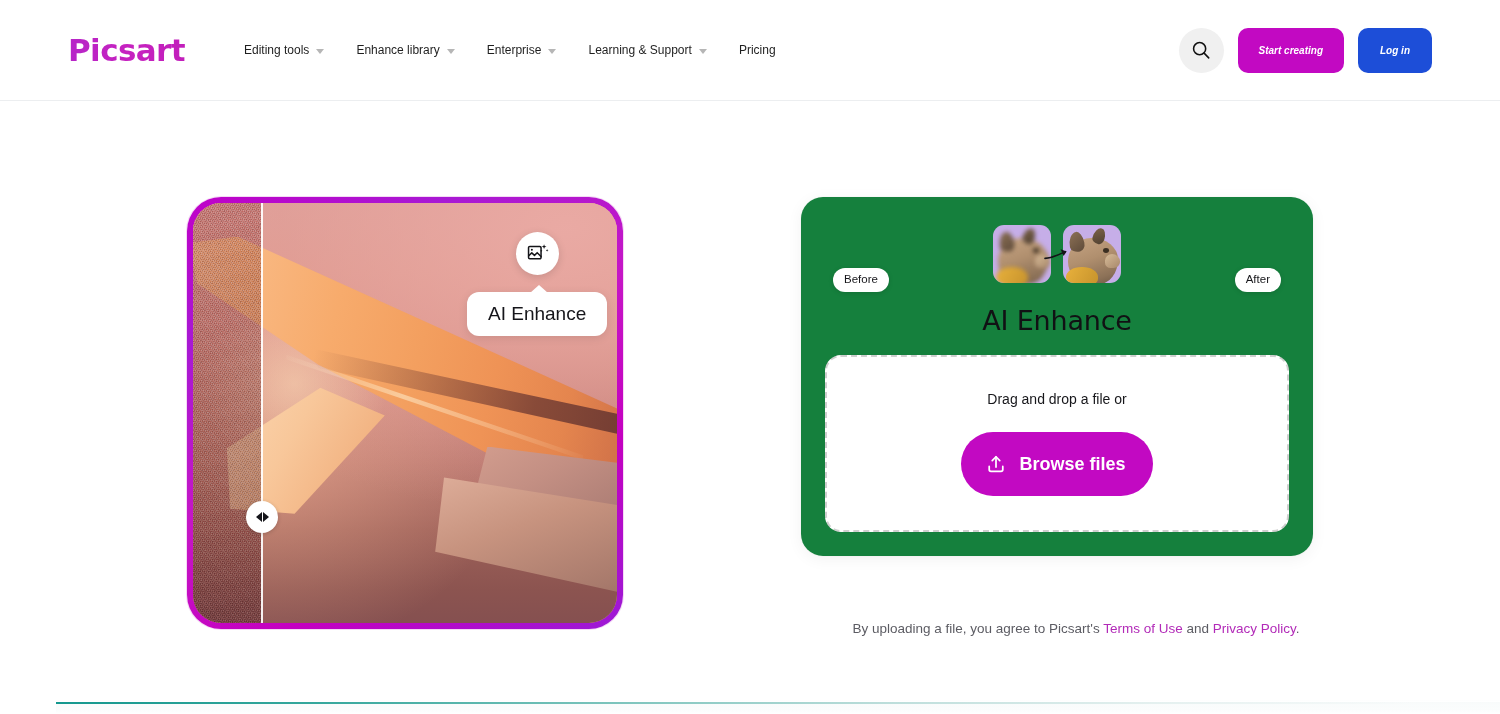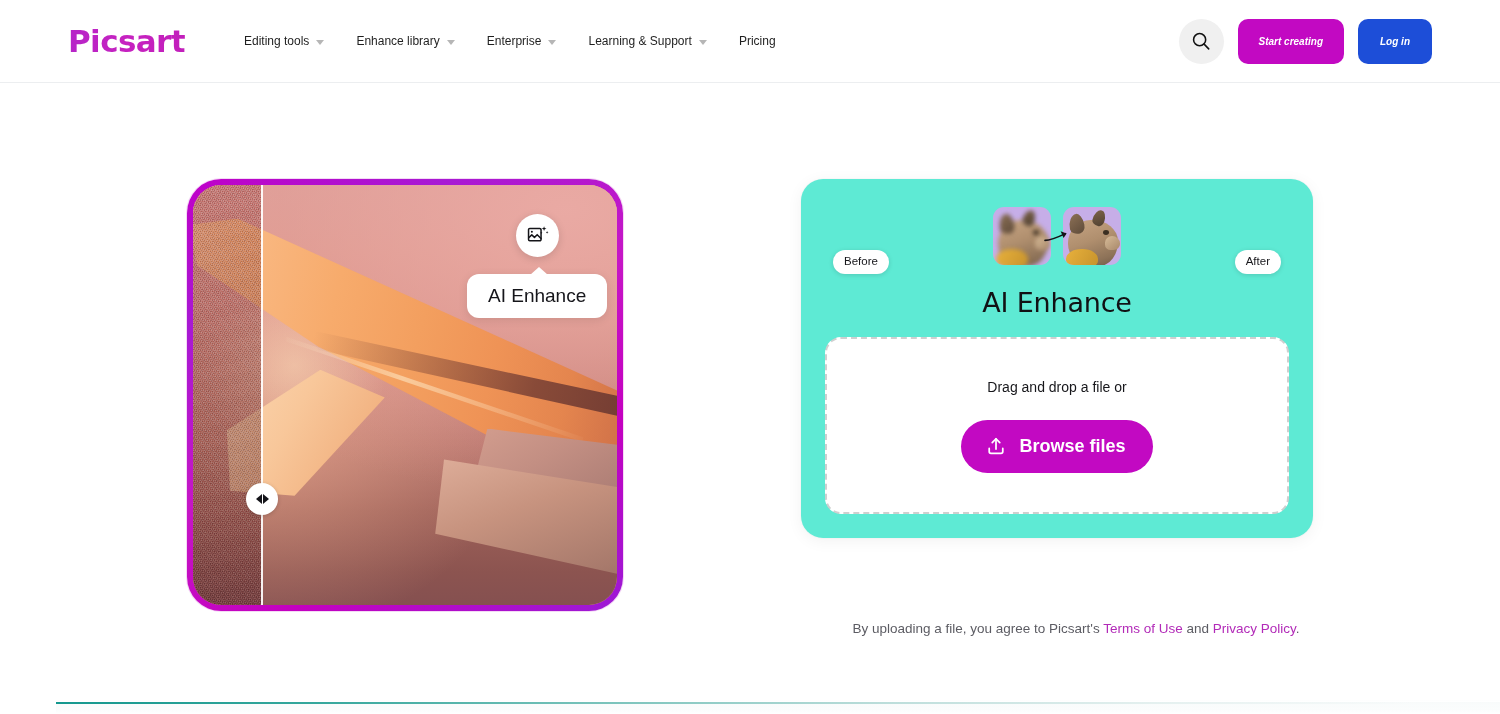--- a/index.html
+++ b/index.html
@@ -12,21 +12,21 @@
 
   body {
     font-family: "Liberation Sans", sans-serif;
     background: #ffffff;
     color: #1a1a1a;
     -webkit-font-smoothing: antialiased;
   }
 
   
   .header {
-    height: 83px;
+    height: 101px;
     width: 100%;
     display: flex;
     align-items: center;
     padding: 0 68px 0 68px;
     border-bottom: 1px solid #eceef0;
     background: #fff;
     position: relative;
   }
 
   .logo {
@@ -321,21 +321,21 @@
     top: -7px; left: 63px;
     width: 0; height: 0;
     border-left: 9px solid transparent;
     border-right: 9px solid transparent;
     border-bottom: 8px solid #fff;
   }
 
   
   .card {
     width: 512px;
-    background: #5eead4;
+    background: #15803d;
     border-radius: 22px;
     padding: 26px 24px 24px;
     box-shadow: 0 3px 16px rgba(0,0,0,0.055), 0 0 0 1px rgba(0,0,0,0.015);
     flex: none;
   }
 
   .thumbs {
     position: relative;
     display: flex;
     justify-content: center;
@@ -464,21 +464,21 @@
 
   .drop-label {
     font-size: 14px;
     color: #17171b;
     font-weight: 400;
   }
 
   .browse {
     background: #c209c2;
     color: #fff;
-    height: 53px;
+    height: 64px;
     padding: 0 27px 0 24px;
     border-radius: 999px;
     display: flex; align-items: center; gap: 12px;
     font-size: 18px;
     font-weight: 700;
     border: none;
     cursor: pointer;
     font-family: inherit;
   }
 

